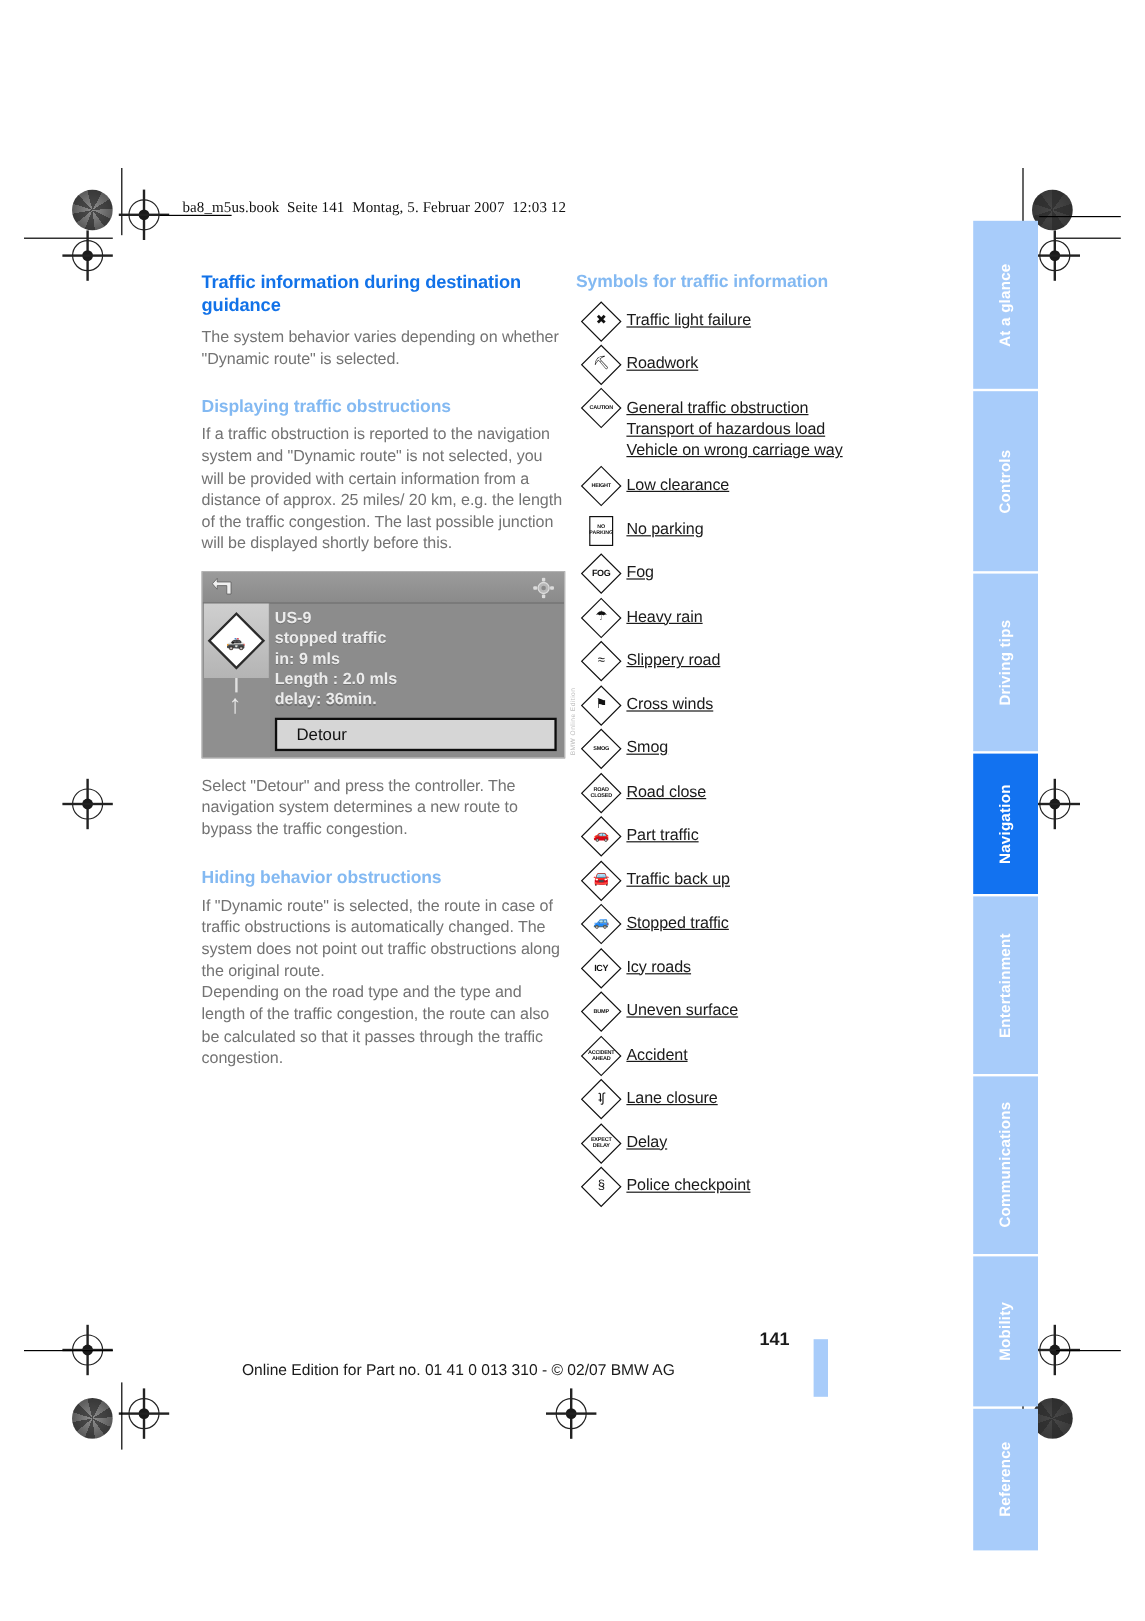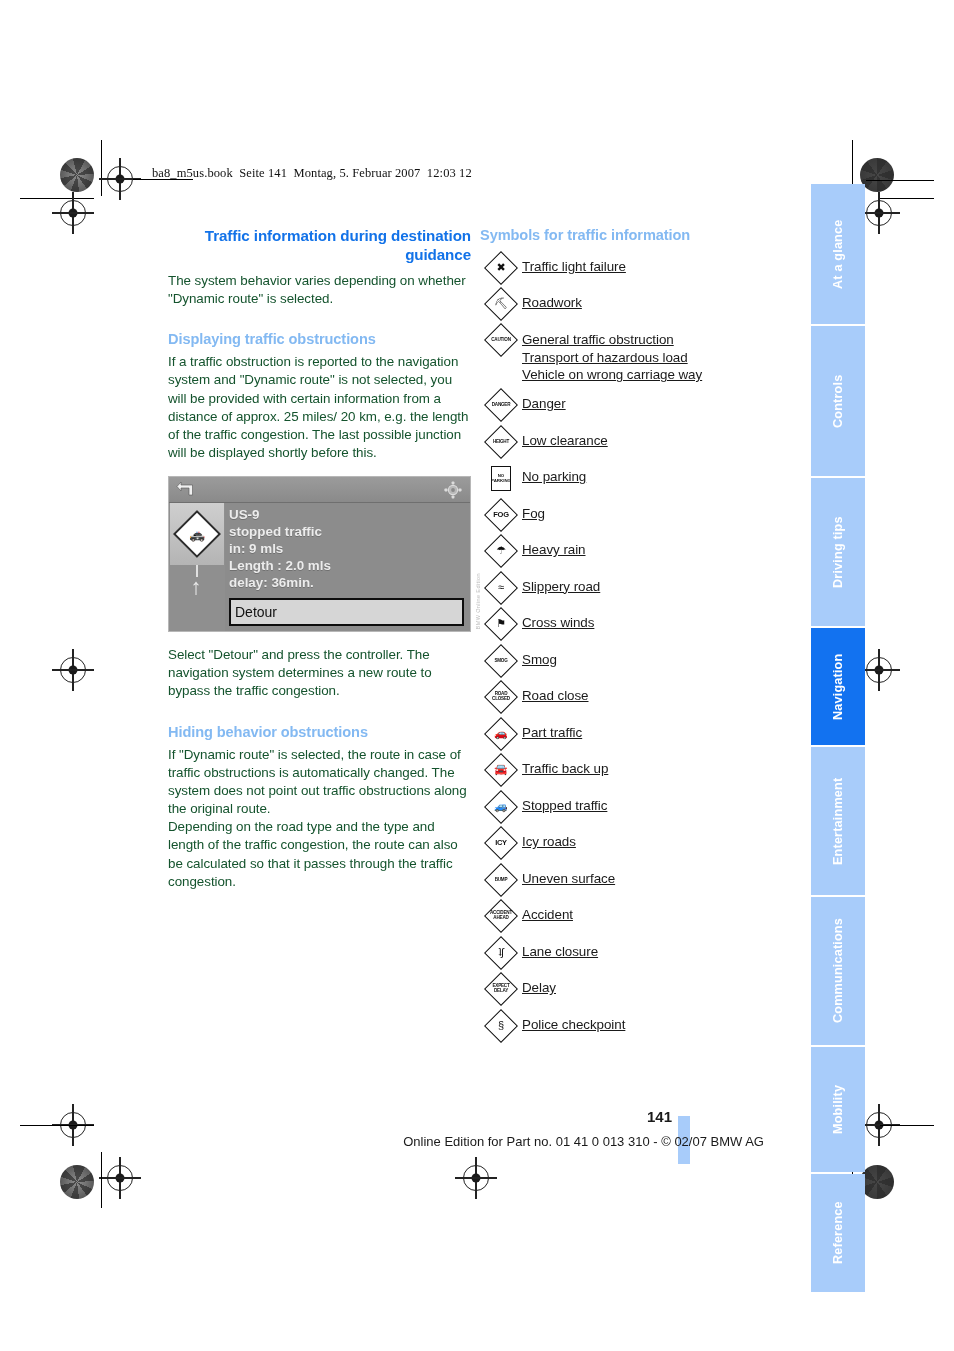--- a/index.html
+++ b/index.html
@@ -93,36 +93,35 @@
     width: 300px;
   }
 
   h1.sec-title {
     font-size: 15.2px;
     font-weight: bold;
     color: #1272e8;
     margin: 0 0 7px 0;
     line-height: 1.28;
     letter-spacing: -0.1px;
-    text-align: right;
   }
   h2.sub-title {
     font-size: 14.6px;
     font-weight: bold;
     color: #83b9f2;
     margin: 22px 0 4px 0;
     line-height: 1.3;
     letter-spacing: -0.1px;
   }
   h2.sub-title.first {
     margin-top: 0;
   }
   p.body {
     font-size: 13.4px;
-    color: #14532d;
+    color: #737373;
     margin: 0 0 10px 0;
     line-height: 1.355;
     letter-spacing: -0.05px;
   }
   p.body.tight { margin-bottom: 0; }
 
   
   .nav-figure {
     position: relative;
     width: 303px;
@@ -221,21 +220,21 @@
     bottom: 5px;
     right: 6px;
     height: 28px;
     background: #d6d6d6;
     border: 2px solid #0d0d0d;
     box-sizing: border-box;
     color: #111;
     font-size: 14px;
     display: flex;
     align-items: center;
-    padding-left: 4px;
+    padding-left: 16px;
   }
   .nav-watermark {
     position: absolute;
     right: -11px;
     bottom: 2px;
     font-size: 5.5px;
     color: #bcbcbc;
     writing-mode: vertical-rl;
     transform: rotate(180deg);
     letter-spacing: 0.4px;
@@ -342,40 +341,40 @@
     box-sizing: border-box;
   }
   .tab.active {
     background: #1272f0;
     color: #ffffff;
   }
 
   
   .page-num {
     position: absolute;
-    right: 282px;
+    right: 296px;
     top: 1108px;
     font-size: 15px;
     font-weight: bold;
     color: #1a1a1a;
   }
   .page-num-bar {
     position: absolute;
     left: 678px;
     top: 1116px;
     width: 12px;
     height: 48px;
     background: #a8ccfa;
   }
   .footer-line {
     position: absolute;
     left: 0;
     right: 0;
     top: 1134px;
-    text-align: right;
+    text-align: center;
     font-size: 13px;
     color: #1a1a1a;
     padding-right: 190px;
   }
 </style>
 </head>
 <body>
 
 <div>
 
@@ -523,32 +522,20 @@
           <div class="sym-labels">
             <div>General traffic obstruction</div>
             <div>Transport of hazardous load</div>
             <div>Vehicle on wrong carriage way</div>
           </div>
         </li>
         <li class="sym-row">
           <div class="sym-icon-wrap">
             <div class="dsign">
               <div class="g ">
-                <div>DANGER</div>
-              </div>
-            </div>
-          </div>
-          <div class="sym-labels">
-            <div>Danger</div>
-          </div>
-        </li>
-        <li class="sym-row">
-          <div class="sym-icon-wrap">
-            <div class="dsign">
-              <div class="g ">
                 <div>HEIGHT</div>
               </div>
             </div>
           </div>
           <div class="sym-labels">
             <div>Low clearance</div>
           </div>
         </li>
         <li class="sym-row">
           <div class="sym-icon-wrap">

